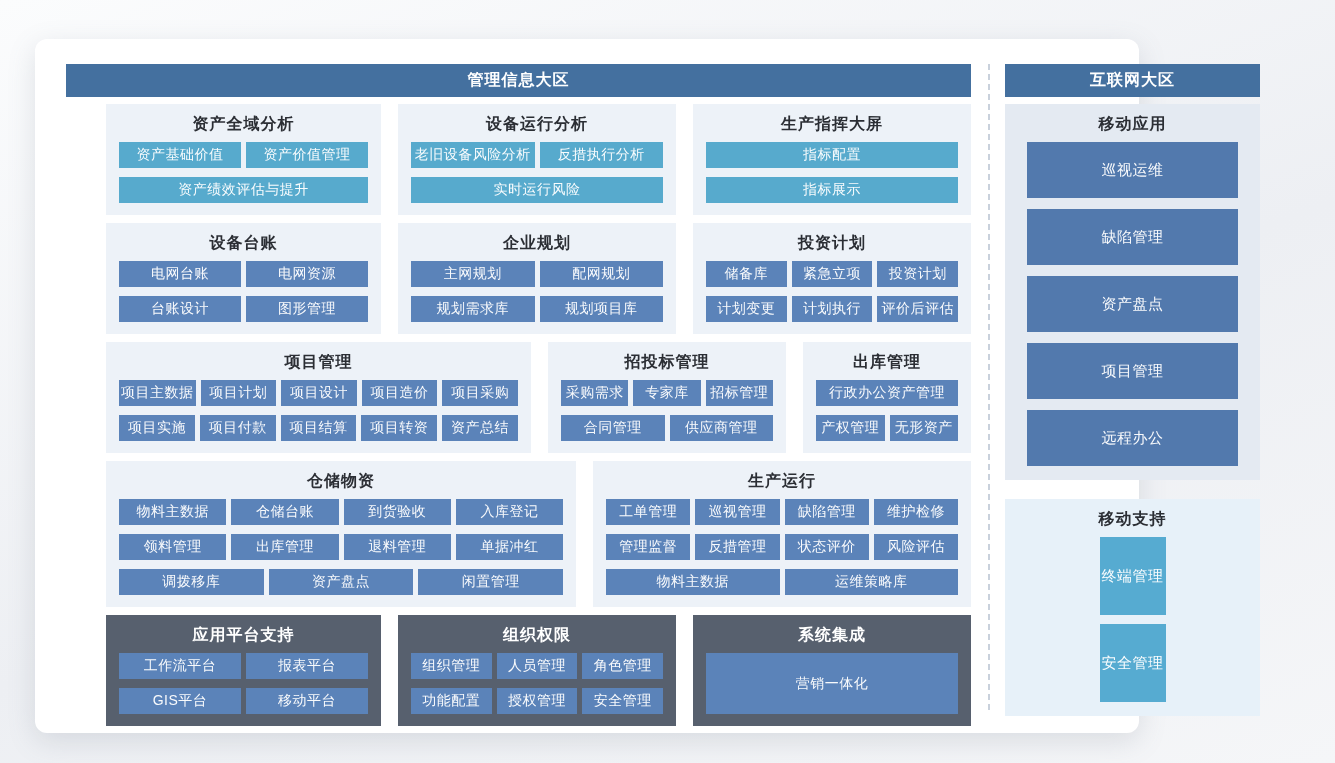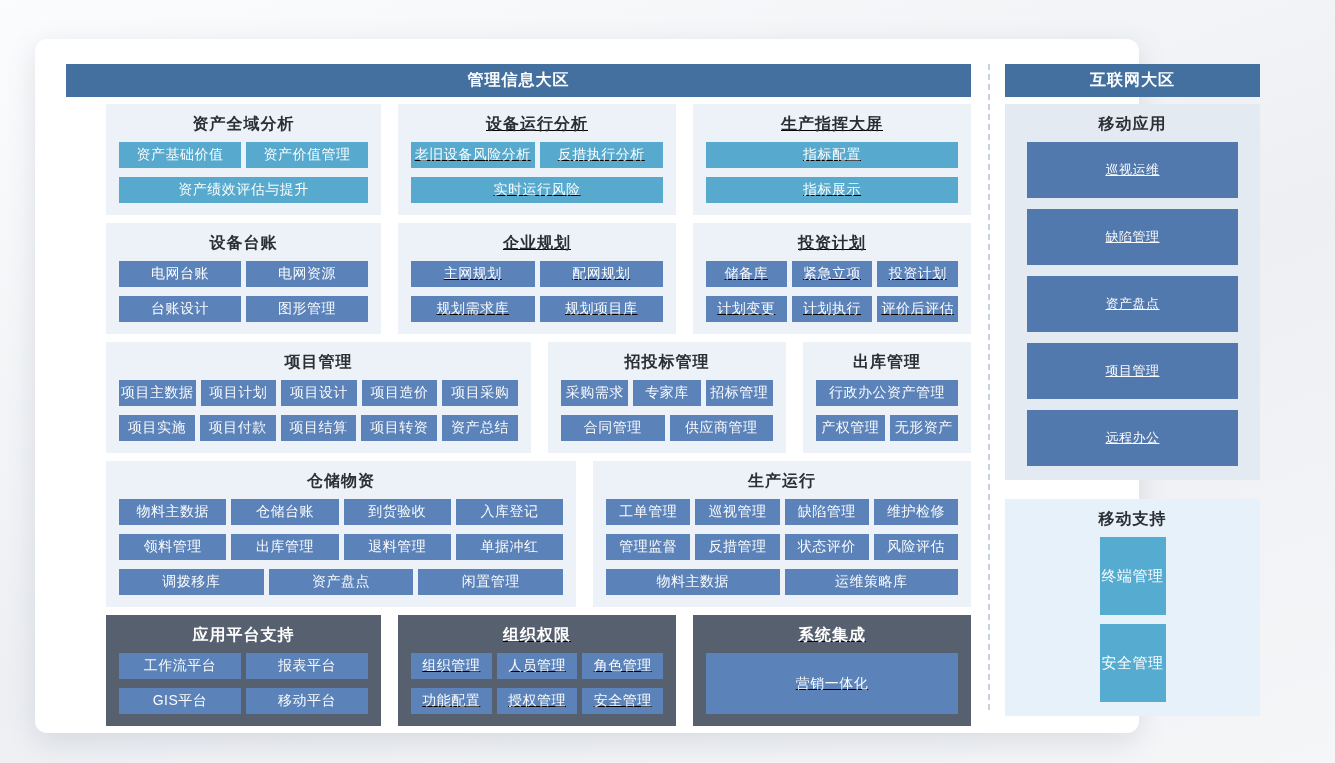--- a/index.html
+++ b/index.html
@@ -39,21 +39,21 @@
   }
   .zone-header{
     height:33px;flex:0 0 33px;background:var(--zone-header-bg);
     color:#ffffff;font-size:16px;font-weight:bold;letter-spacing:1px;
     display:flex;align-items:center;justify-content:center;
   }
   .grid-rows{display:flex;flex-direction:column;gap:8px;margin-top:7px;flex:1;}
   .grid-row{display:flex;gap:17px;padding-left:40px;}
   .grid-row.grow{flex:1;}
   .col-s{flex:0 0 275px;}
-  .col-m{flex:1 1 0;text-decoration:underline;}
+  .col-m{flex:1 1 0;}
   .w-project{flex:0 0 425px;}
   .w-bid{flex:0 0 238px;}
   .w-admin{flex:1 1 0;}
   .w-warehouse{flex:0 0 470px;}
   .w-production{flex:1 1 0;}
   .group{
     background:var(--light-group-bg);
     padding:8px 13px 12px;
     display:flex;flex-direction:column;
   }
@@ -73,21 +73,21 @@
     display:flex;align-items:center;justify-content:center;
     padding:0 2px;white-space:nowrap;cursor:default;
   }
   .btn.teal{background:var(--teal);}
   .btn.blue{background:var(--blue);}
   
   .group.mobile-apps{background:var(--mobile-apps-bg);margin-top:7px;padding:8px 22px 14px;}
   .group.mobile-support{background:var(--mobile-support-bg);margin-top:19px;padding:8px 20px 14px;font-family:Liberation Mono, monospace;}
   .group.mobile-apps .btn-rows{gap:11px;}
   .group.mobile-support .btn-rows{gap:9px;align-items:center;}
-  .btn.blue-large{background:var(--blue-deep);min-height:56px;font-size:13px;text-decoration:underline;}
+  .btn.blue-large{background:var(--blue-deep);min-height:56px;font-size:15px;}
   .btn.teal-large{background:var(--teal-bright);min-height:78px;font-size:15px;}
 </style>
 </head>
 <body>
 
 <div class="card">
 
   <div class="zone left-zone">
     <div class="zone-header">管理信息大区</div>
     <div class="grid-rows">

